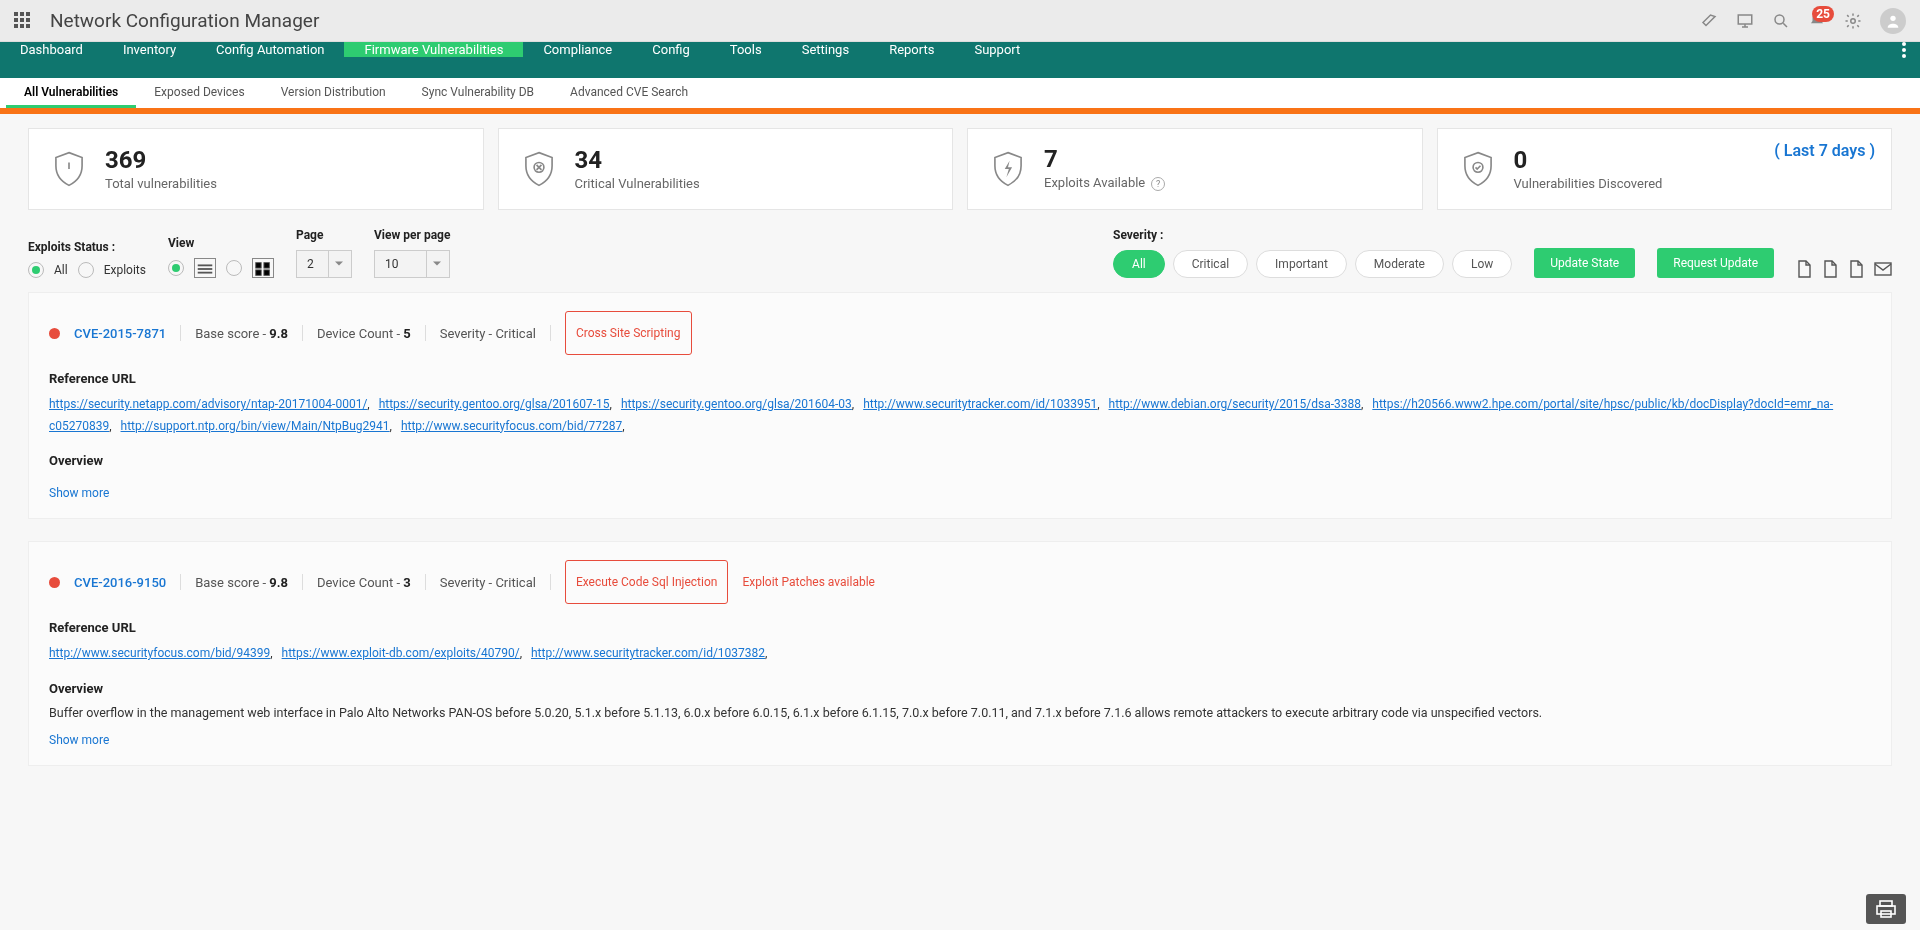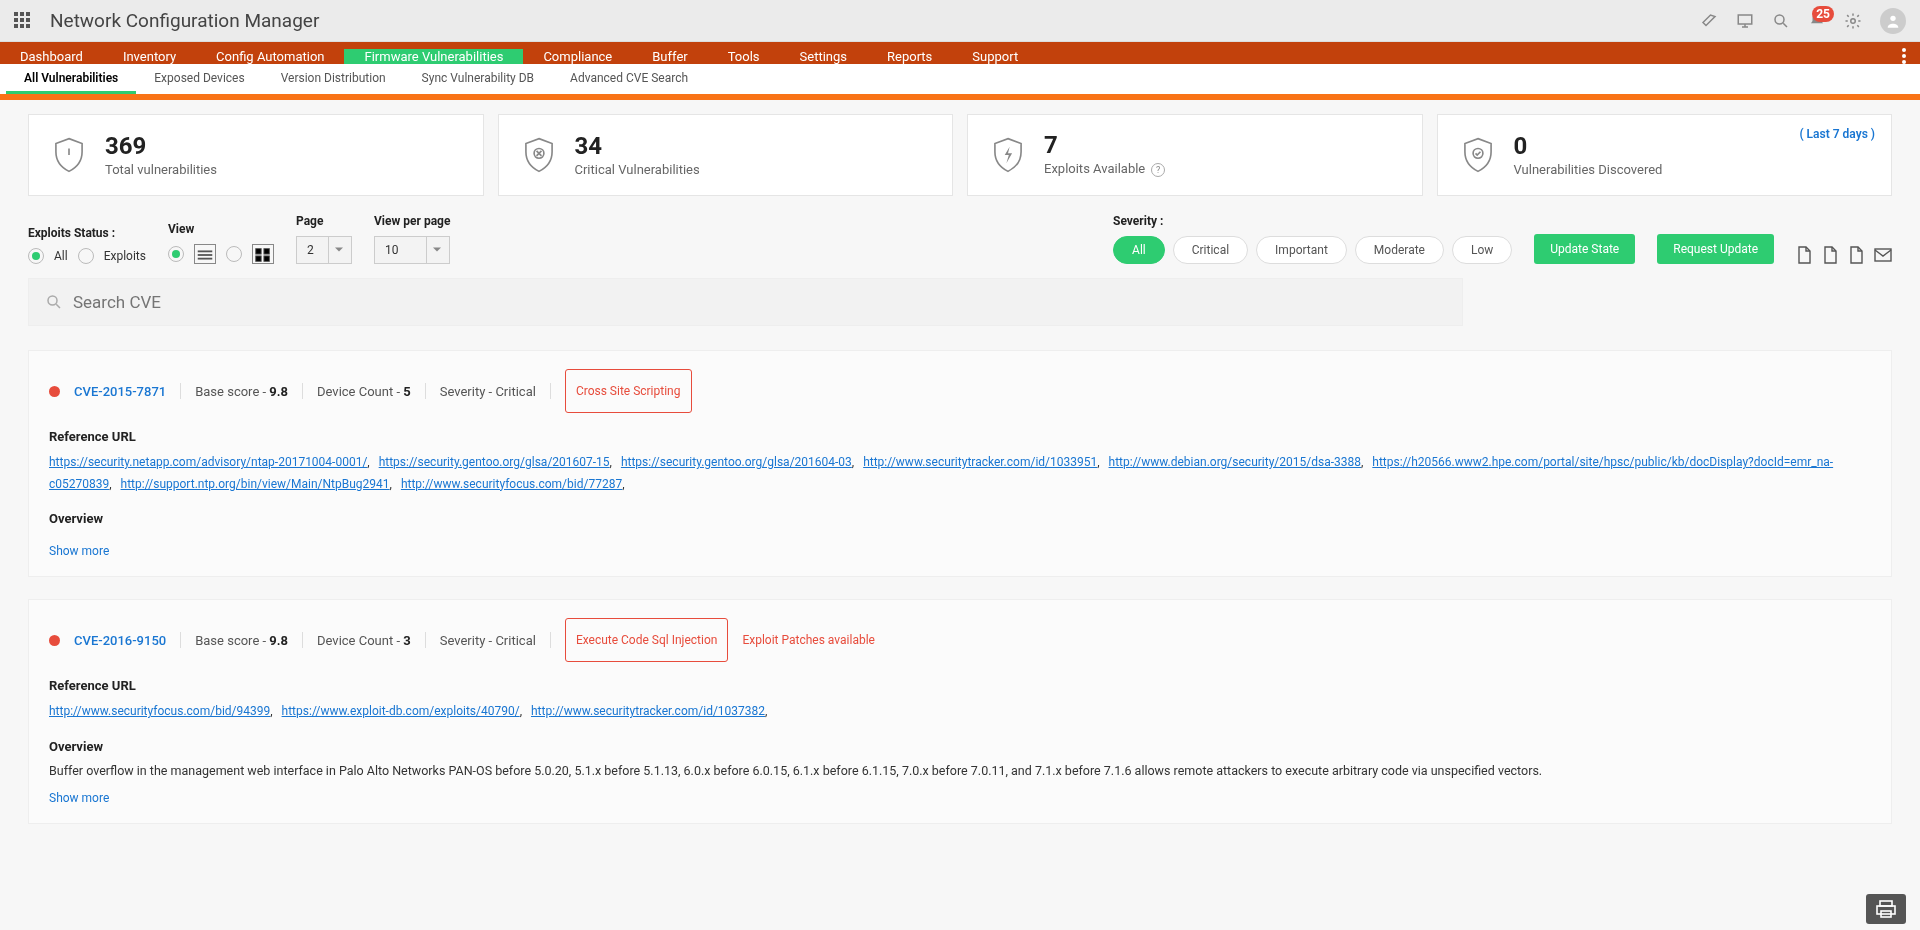--- a/index.html
+++ b/index.html
@@ -9,40 +9,40 @@
 .top-header { background: #ebebeb; border-bottom: 1px solid #ddd; height: 42px; display: flex; align-items: center; padding: 0 14px; }
 .apps-icon { width: 18px; height: 18px; display: grid; grid-template-columns: repeat(3, 4px); grid-template-rows: repeat(3, 4px); gap: 2px; cursor: pointer; }
 .apps-icon span { background: #555; }
 .app-title { font-size: 19px; color: #444; margin-left: 18px; font-weight: 400; }
 .top-header-right { margin-left: auto; display: flex; align-items: center; gap: 18px; color: #777; }
 .top-icon { cursor: pointer; position: relative; }
 .badge { position: absolute; top: -6px; right: -8px; background: #e74c3c; color: #fff; font-size: 12px; padding: 1px 4px; border-radius: 8px; font-weight: bold; }
 .avatar { width: 26px; height: 26px; border-radius: 50%; background: #ccc; display: flex; align-items: center; justify-content: center; }
 
 
-.main-nav { background: #c2410c; height: 22px; display: flex; align-items: flex-end; }
+.main-nav { background: #0f766e; height: 36px; display: flex; align-items: flex-start; }
 .main-nav-item { color: #fff; font-size: 13px; padding: 0 20px; display: flex; align-items: center; cursor: pointer; }
 .main-nav-item.active { background: #2ecc71; }
 .main-nav-right { margin-left: auto; color: #fff; padding: 0 14px; display: flex; align-items: center; cursor: pointer; }
 
 
 .sub-nav { background: #fff; border-bottom: 6px solid #f97316; height: 36px; display: flex; align-items: stretch; padding-left: 6px; }
 .sub-nav-item { font-size: 12px; color: #555; padding: 0 18px; display: flex; align-items: center; cursor: pointer; border-bottom: 3px solid transparent; }
 .sub-nav-item.active { color: #000; font-weight: 600; border-bottom-color: #2ecc71; }
 
 
 .content { padding: 14px 28px; }
 
 
 .stats-row { display: flex; gap: 14px; margin-bottom: 18px; }
 .stat-card { background: #fff; border: 1px solid #e5e5e5; flex: 1; padding: 18px 22px; display: flex; align-items: center; gap: 18px; position: relative; }
 .stat-icon { width: 36px; height: 36px; }
 .stat-value { font-size: 24px; font-weight: 700; color: #222; line-height: 1; }
 .stat-label { font-size: 13px; color: #666; margin-top: 4px; }
-.stat-extra { position: absolute; right: 16px; top: 12px; color: #1976d2; font-size: 12px; font-weight: 600; cursor: pointer; }
+.stat-extra { position: absolute; right: 16px; top: 12px; color: #1976d2; font-size: 16px; font-weight: 600; cursor: pointer; }
 .help-badge { display: inline-flex; width: 14px; height: 14px; border: 1px solid #aaa; border-radius: 50%; font-size: 9px; align-items: center; justify-content: center; color: #888; margin-left: 6px; }
 
 
 .filter-bar { display: flex; align-items: flex-end; gap: 22px; margin-bottom: 14px; }
 .filter-group-label { font-size: 12px; font-weight: 700; color: #222; margin-bottom: 8px; }
 .radio-row { display: flex; align-items: center; gap: 10px; }
 .radio-dot { width: 16px; height: 16px; border-radius: 50%; border: 1px solid #bbb; display: inline-flex; align-items: center; justify-content: center; cursor: pointer; }
 .radio-dot.checked::after { content: ""; width: 8px; height: 8px; border-radius: 50%; background: #2ecc71; }
 .radio-label { font-size: 12px; color: #333; }
 .view-icon { width: 22px; height: 20px; border: 1px solid #888; display: inline-flex; cursor: pointer; }
@@ -138,21 +138,21 @@
   </div>
 </div>
 
 <div class="main-nav">
 
   <div class="main-nav-item">Dashboard</div>
     <div class="main-nav-item">Inventory</div>
     <div class="main-nav-item">Config Automation</div>
     <div class="main-nav-item active">Firmware Vulnerabilities</div>
     <div class="main-nav-item">Compliance</div>
-    <div class="main-nav-item">Buffer</div>
+    <div class="main-nav-item">Config</div>
     <div class="main-nav-item">Tools</div>
     <div class="main-nav-item">Settings</div>
     <div class="main-nav-item">Reports</div>
     <div class="main-nav-item">Support</div>
     <div class="main-nav-right">
     <svg width="4" height="16" viewBox="0 0 4 16" fill="#fff">
         <circle cx="2" cy="2" r="2"></circle>
         <circle cx="2" cy="8" r="2"></circle>
         <circle cx="2" cy="14" r="2"></circle>
       </svg>
@@ -312,27 +312,20 @@
         </span>
       <span>
           <svg width="18" height="14" viewBox="0 0 18 14" fill="none" stroke="#555" stroke-width="1.4">
             <rect x="1" y="1" width="16" height="12"></rect>
             <path d="M1 2l8 6 8-6"></path>
           </svg>
         </span>
     </div>
   </div>
 
-  <div class="search-box">
-    <svg width="18" height="18" viewBox="0 0 24 24" fill="none" stroke="#aaa" stroke-width="2">
-        <circle cx="10" cy="10" r="6"></circle>
-        <path d="M15 15l5 5"></path>
-      </svg>
-    <input type="text" placeholder="Search CVE" style="">
-  </div>
 
   <div id="cve-list">
       <div class="cve-card">
     <div class="cve-header">
       <span class="sev-dot"></span>
       <span class="cve-id">CVE-2015-7871</span>
       <span class="divider"></span>
       <span class="meta-text">Base score - <b>9.8</b></span>
       <span class="divider"></span>
       <span class="meta-text">Device Count - <b>5</b></span>

